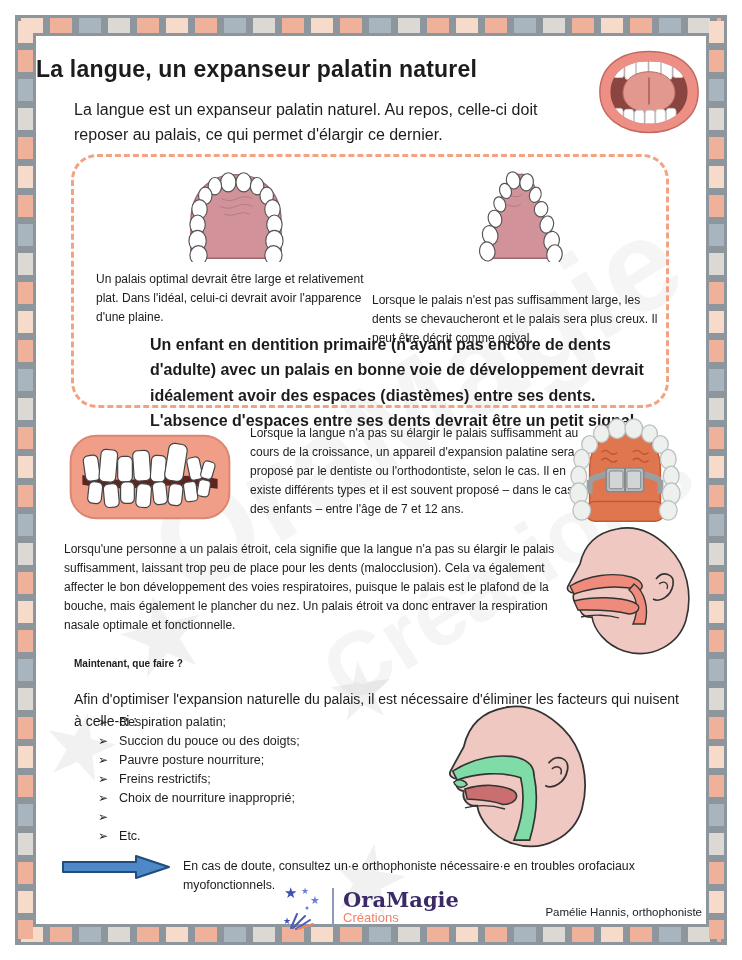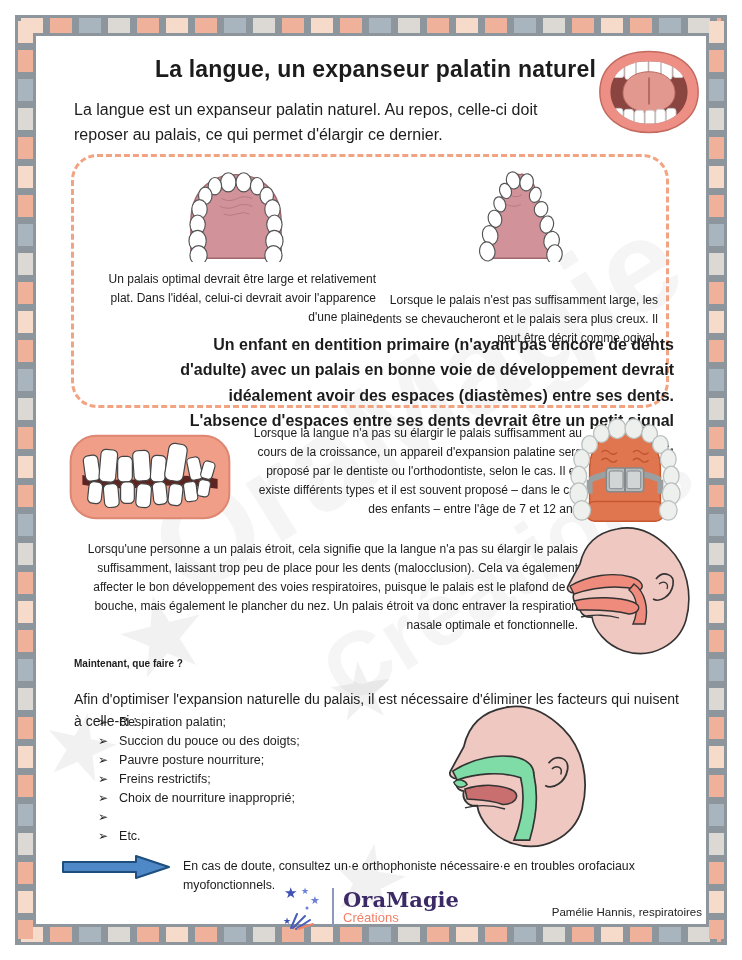--- a/index.html
+++ b/index.html
@@ -18,21 +18,21 @@
     background:repeating-linear-gradient(180deg,#f6dbcb 0 22px,transparent 22px 29px,
       #f0b19b 29px 51px,transparent 51px 58px,#a9b5be 58px 80px,transparent 80px 87px,
       #dcd9d4 87px 109px,transparent 109px 116px,#f0b19b 116px 138px,transparent 138px 145px);}
   .pat-left{left:18px;} .pat-right{right:18px;}
   
   .wm{position:absolute;z-index:2;color:rgba(90,90,90,0.06);font-weight:bold;pointer-events:none;white-space:nowrap;}
   .wm-star{color:rgba(120,120,120,0.10);}
   
   .abs{position:absolute;z-index:3;}
   .body-txt{font-size:16px;line-height:1.58;}
-  .center{text-align:right;}
+  .center{text-align:left;}
   .page-title{font-size:23px;font-weight:bold;letter-spacing:.2px;}
   .dashed-box{border:3px dashed #f2a482;border-radius:26px;}
   .bold{font-weight:bold;}
   .h2{font-size:10px;font-weight:bold;}
   ul.factors{list-style:none;margin:0;padding:0;}
   ul.factors li{display:flex;gap:11px;font-size:12.5px;line-height:19px;}
   .bullet{font-size:12px;line-height:19px;}
   .logo-row{display:flex;align-items:center;justify-content:center;gap:9px;}
   .logo-divider{width:2px;height:38px;background:#8d97c0;}
   .logo-name{font-size:21px;font-weight:bold;color:#3b2a66;line-height:1.05;font-family:"DejaVu Serif",serif;}
@@ -268,13 +268,13 @@
     <text x="27" y="20" font-size="11" fill="#6c7fd8">★</text>
     <text x="0" y="40" font-size="9" fill="#3f51b5">★</text>
     <circle cx="24" cy="24" r="1.5" fill="#6c7fd8"></circle>
   </svg>
   <div class="logo-divider"></div>
   <div>
     <div class="logo-name">OraMagie</div>
     <div class="logo-sub">Créations</div>
   </div>
 </div>
-<div class="abs credit" style="right:40px;top:906px;">Pamélie Hannis, respiratoires</div>
+<div class="abs credit" style="right:40px;top:906px;">Pamélie Hannis, orthophoniste</div>
 
 </body></html>

